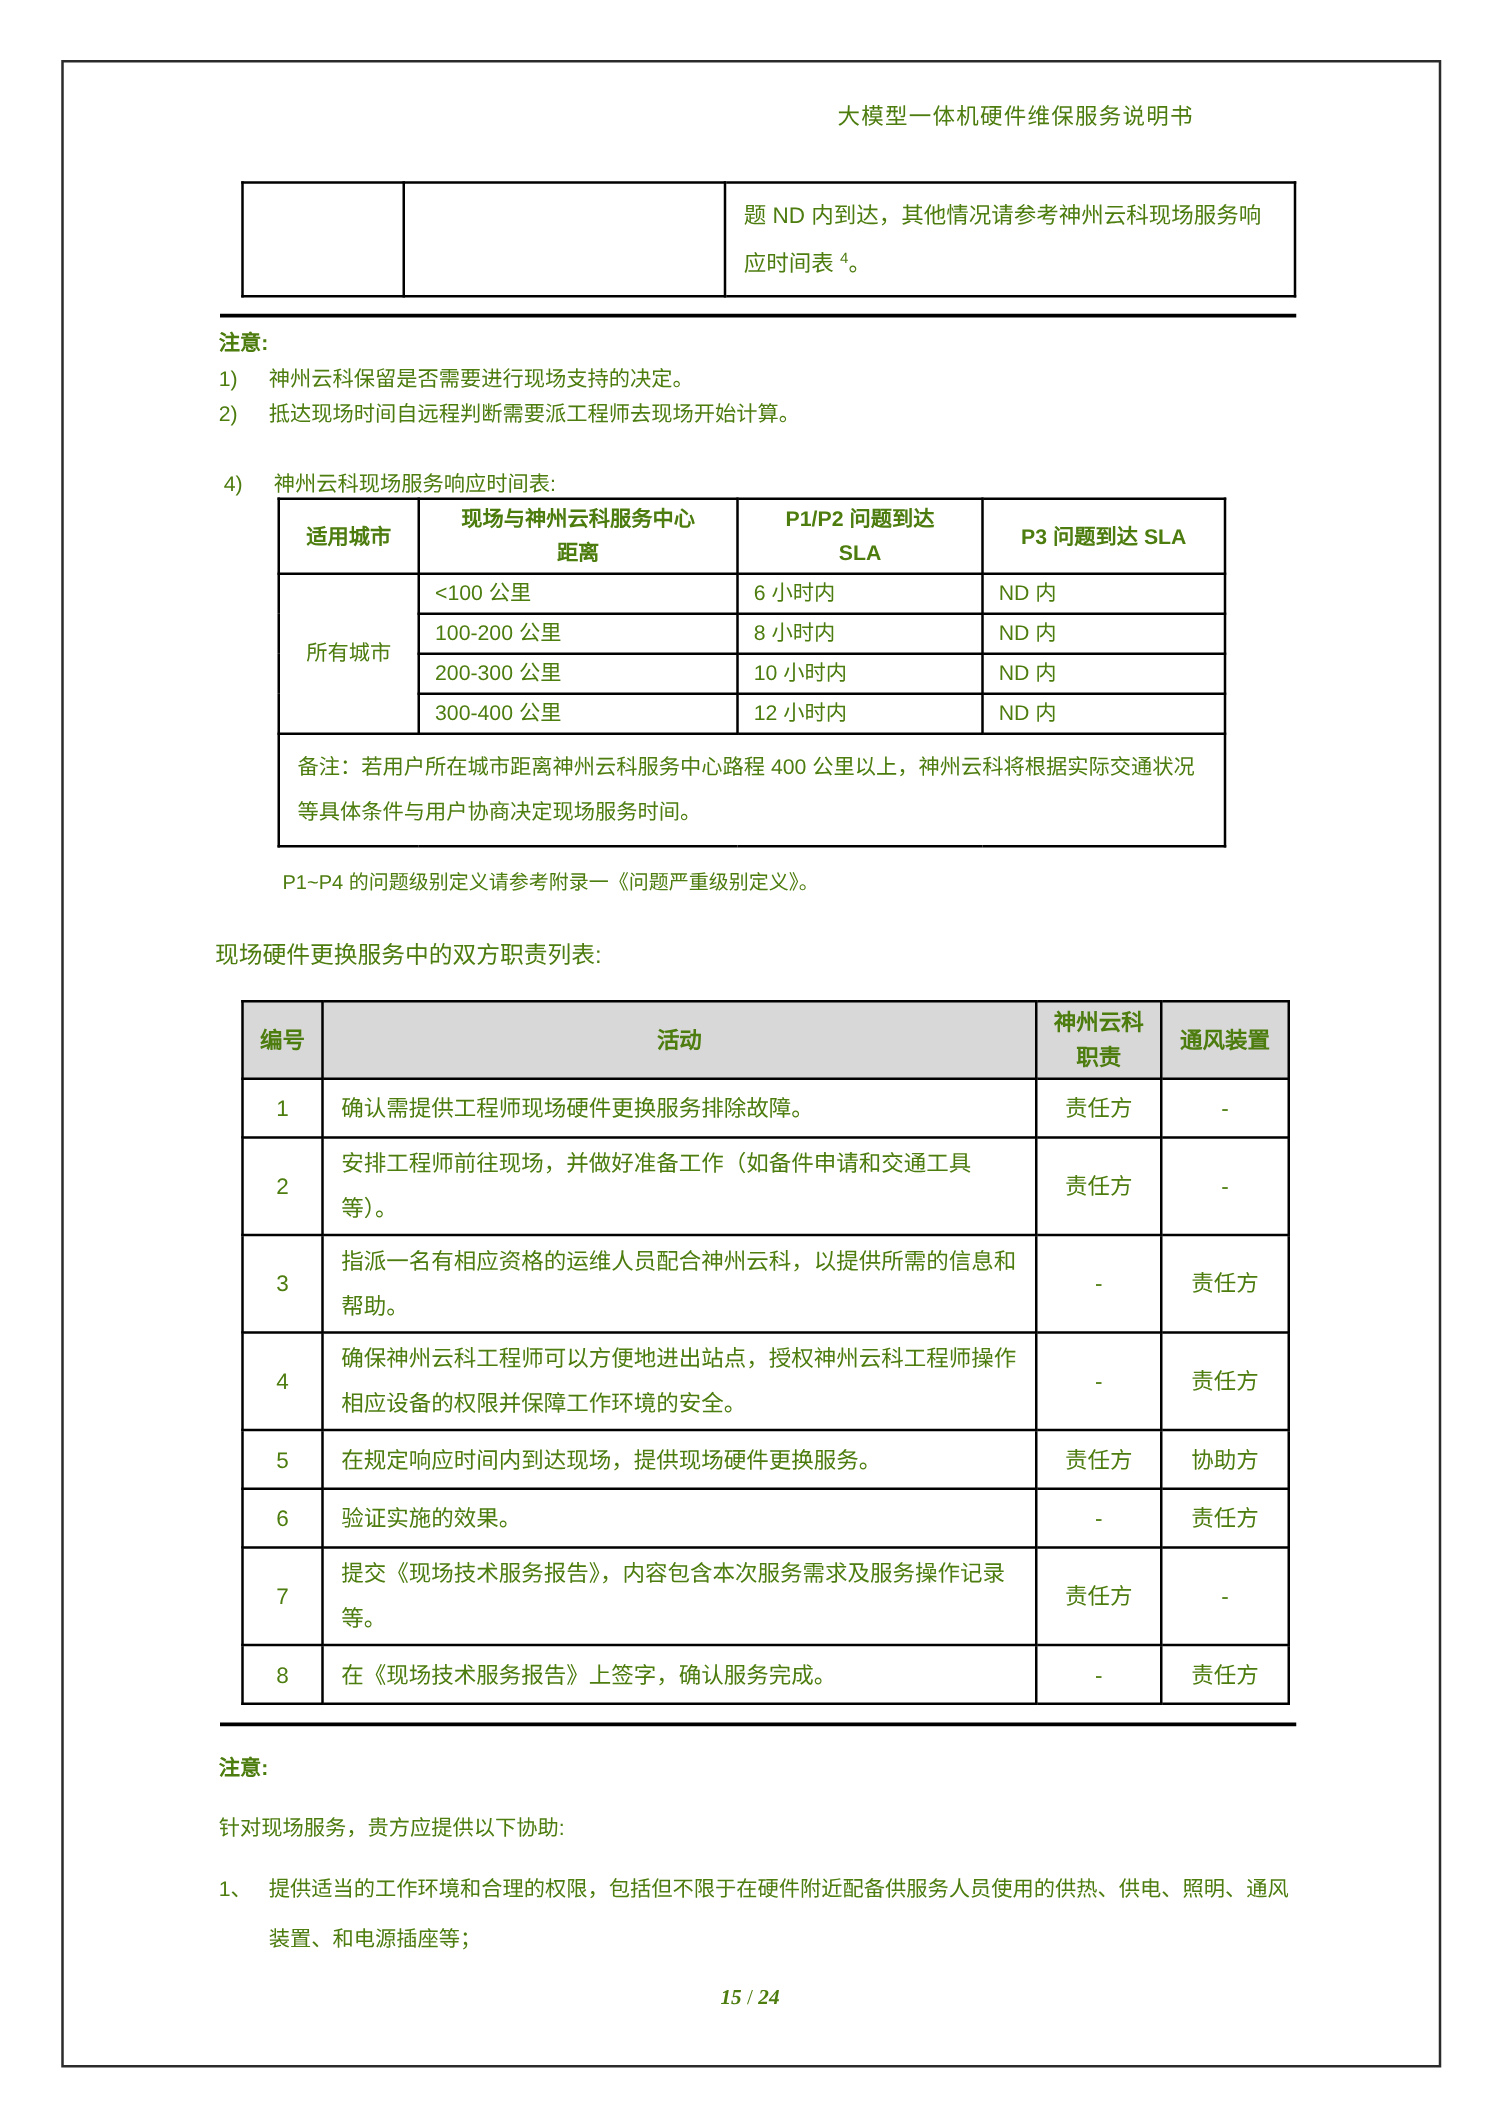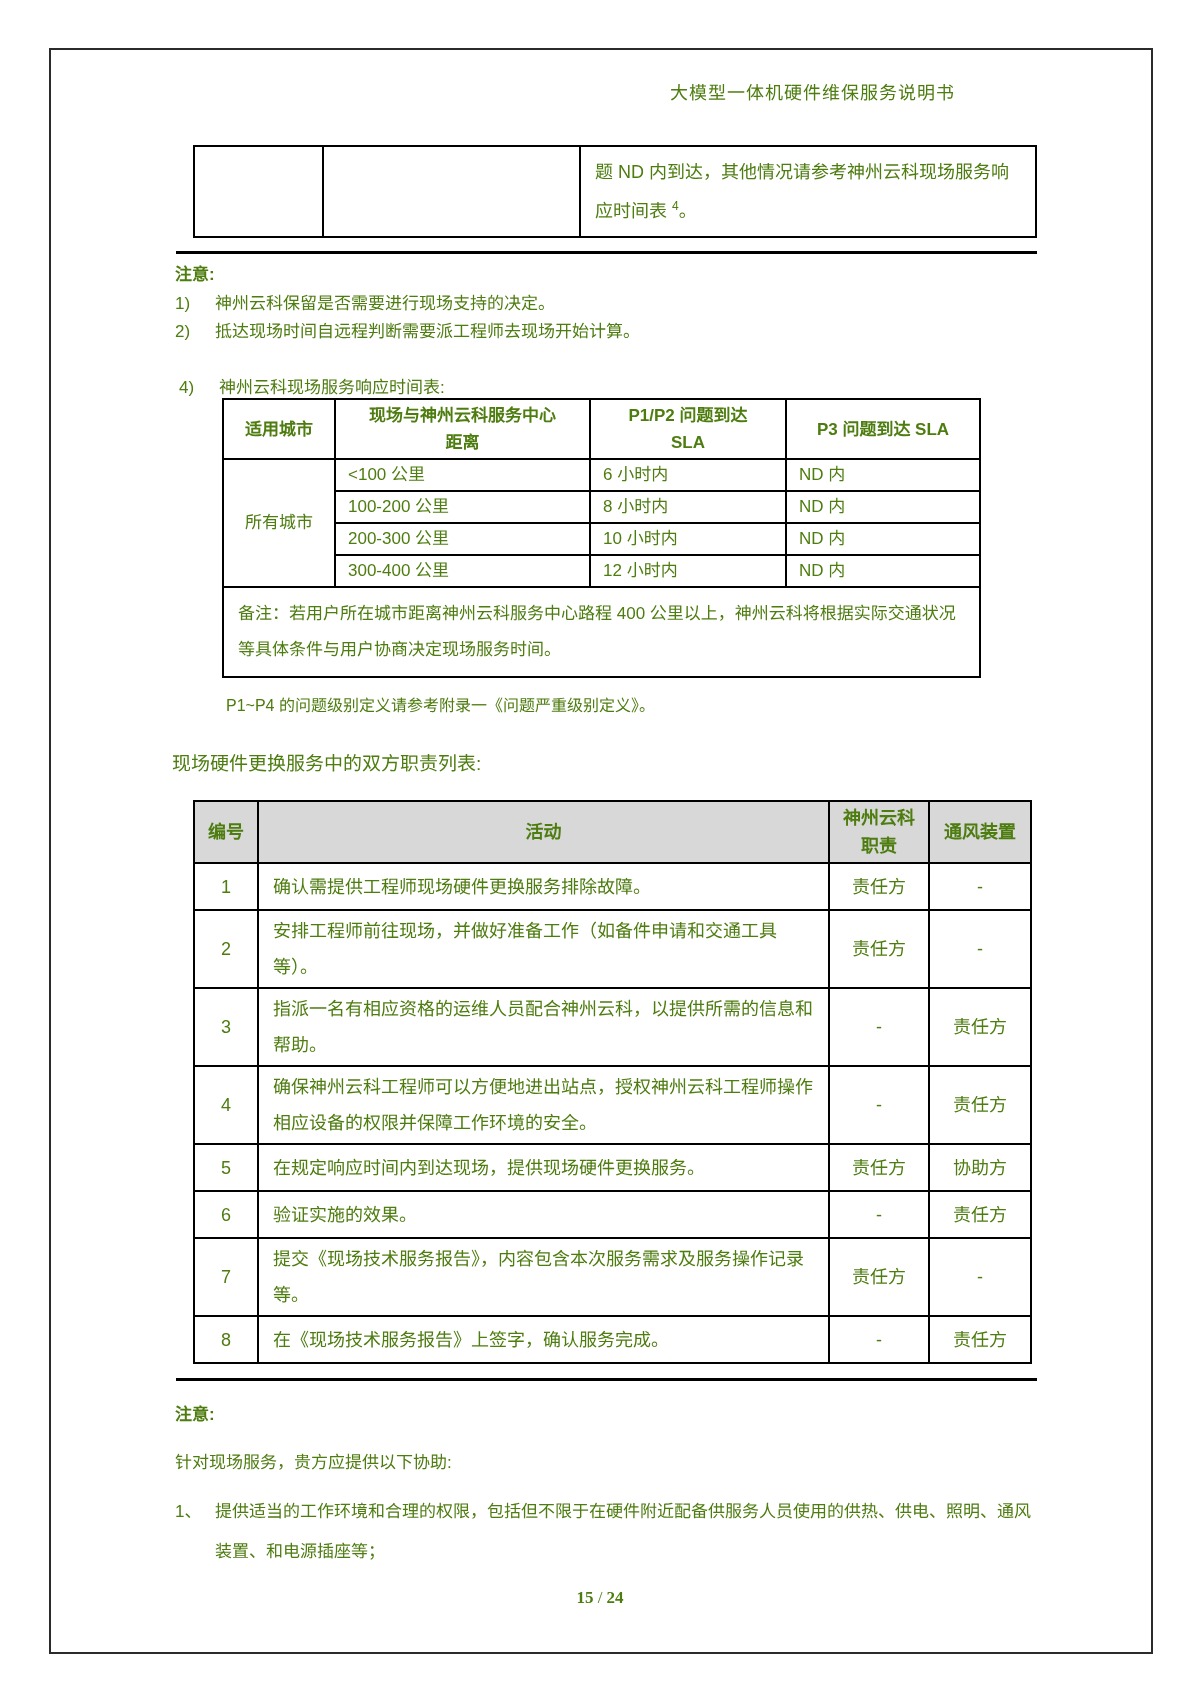--- a/index.html
+++ b/index.html
@@ -29,21 +29,21 @@
   
   #duties-table{left:193px;top:800px;font-size:18px;}
   #duties-table th{font-weight:bold;text-align:center;vertical-align:middle;
         background:#d8d8d8;line-height:28px;padding:2px 4px;}
   #duties-table td{vertical-align:middle;line-height:36px;padding:2px 6px;}
   #duties-table td.act{text-align:left;padding:2px 14px;}
   #duties-table td.ctr{text-align:center;}
   sup{font-size:12px;}
   #footer{left:0;top:1588px;width:1200px;text-align:center;
         font-family:"Liberation Serif","DejaVu Serif",serif;font-size:17px;}
-  #footer .pg{font-weight:bold;}
+  #footer .pg{font-weight:bold;font-style:italic;}
 </style>
 </head>
 <body>
 
 <div id="page">
 
   <div id="border-frame" class="abs"></div>
 
   <div id="header-title" class="abs">大模型一体机硬件维保服务说明书</div>
 

